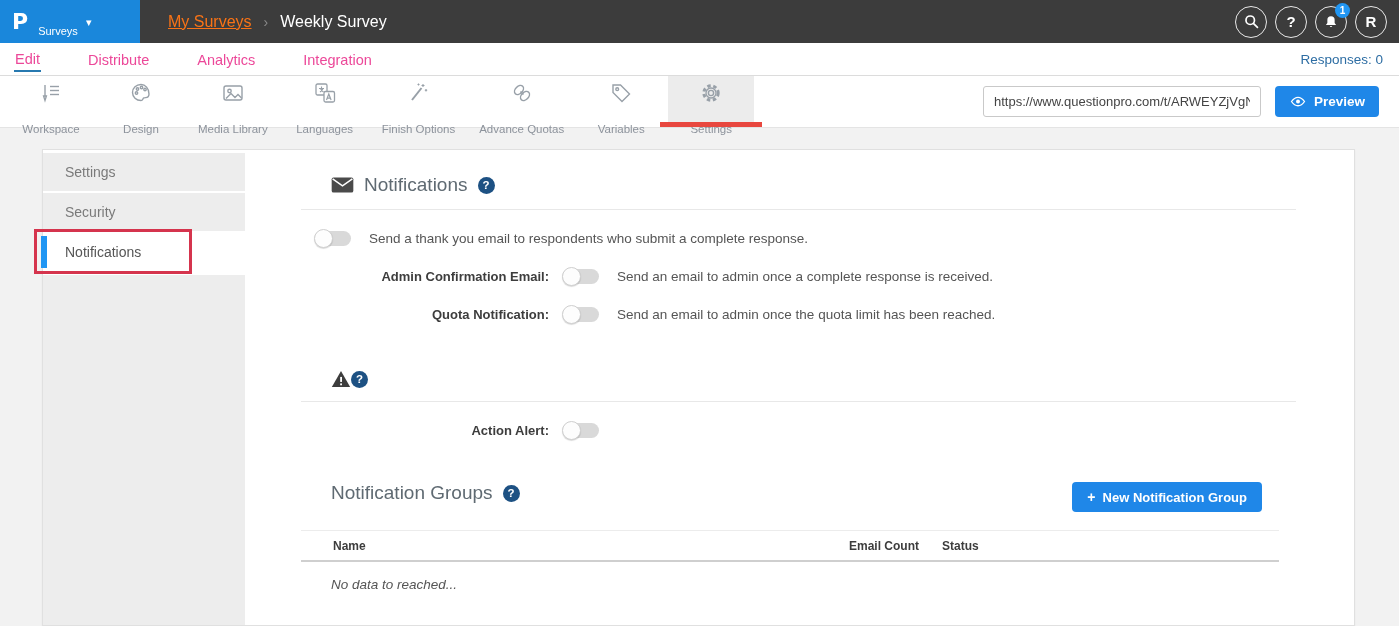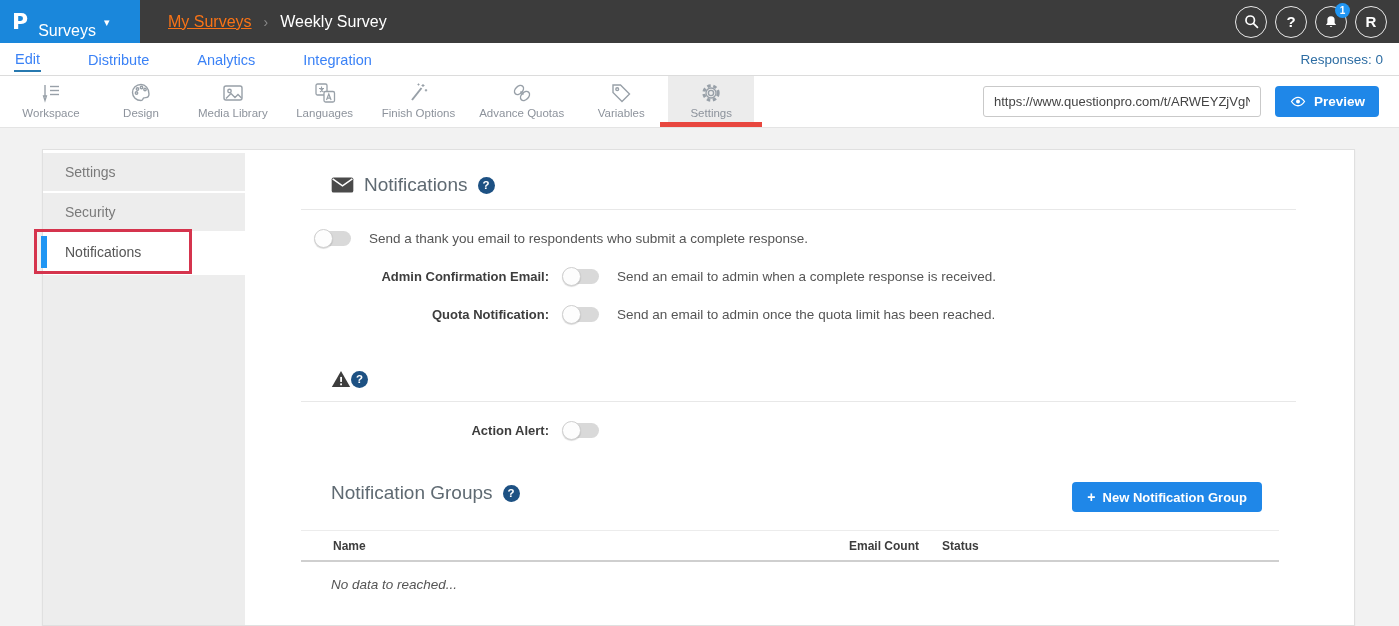--- a/index.html
+++ b/index.html
@@ -2,41 +2,41 @@
 <html><head>
 <meta charset="utf-8">
 <style>
   * { margin:0; padding:0; box-sizing:border-box; }
   html,body { width:1399px; height:626px; font-family:"Liberation Sans", sans-serif; background:#f2f2f2; overflow:hidden; }
 
   
   .topbar { height:43px; background:#3c3c3c; display:flex; align-items:stretch; position:relative; }
   .logo-box { width:140px; background:#1a87db; color:#fff; display:flex; align-items:center; padding:0 12px; cursor:pointer; }
   .logo-p { font-size:22px; font-weight:bold; margin-right:10px; font-family:"DejaVu Sans", sans-serif; }
-  .product { font-size:16px;margin-top:19px; }
+  .product { font-size:11px;margin-top:19px; }
   .caret { font-size:11px; margin-left:8px; margin-top:2px; }
   .crumbs { display:flex; align-items:center; margin-left:28px; font-size:16px; }
   .crumb-parent { color:#f97316; cursor:pointer;text-decoration:underline; }
   .crumb-sep { color:#8a8a8a; margin:0 12px; font-size:14px; }
   .crumb-current { color:#fff; }
   .top-icons { position:absolute; right:12px; top:0; height:43px; display:flex; align-items:center; gap:8px; }
   .circ { width:32px; height:32px; border:1.6px solid #e8e8e8; border-radius:50%; display:flex; align-items:center; justify-content:center; color:#fff; font-weight:bold; font-size:15px; cursor:pointer; position:relative; }
   .badge { position:absolute; top:-4px; right:-4px; background:#2196f3; color:#fff; font-size:10px; font-weight:bold; width:15px; height:15px; border-radius:50%; display:flex; align-items:center; justify-content:center; }
 
   
   .navrow { height:33px; background:#fff; border-bottom:1px solid #dcdcdc; display:flex; align-items:center; padding:0 14px; position:relative; }
-  .nav-link { color:#3b82f6; font-size:14.5px; margin-right:46px; cursor:pointer; padding:5px 1px 3px; }
+  .nav-link { color:#ec4899; font-size:14.5px; margin-right:46px; cursor:pointer; padding:5px 1px 3px; }
   .nav-link.active { border-bottom:2px solid #2779b0; }
   .responses { position:absolute; right:16px; color:#2d6da3; font-size:13.5px; }
 
   
   .toolbar { height:52px; background:#fff; border-bottom:1px solid #e4e4e4; display:flex; align-items:flex-start; padding:0 8px; position:relative; }
   .tb-item { height:46px; min-width:86px; padding:4px 10px 0; display:flex; flex-direction:column; align-items:center; justify-content:flex-start; cursor:pointer; position:relative; margin-right:4px; }
   .tb-item .ticon { height:26px; display:flex; align-items:center; justify-content:center; }
-  .tb-label { font-size:11.5px; color:#8d939c; margin-top:1px; white-space:nowrap; }
+  .tb-label { font-size:11.5px; color:#8d939c; margin-top:17px; white-space:nowrap; }
   .tb-item.active { background:#ececec; }
   .red-bar { position:absolute; left:-8px; right:-8px; bottom:-5px; height:5px; background:#e8473f; }
   .tb-right { position:absolute; right:20px; top:10px; display:flex; align-items:center; gap:14px; }
   .url-input { width:278px; height:31px; border:1px solid #c9c9c9; border-radius:3px; padding:0 10px; font-size:13px; color:#444; font-family:"Liberation Sans", sans-serif; }
   .preview-btn { background:#1f87e8; color:#fff; border:none; border-radius:4px; height:31px; padding:0 14px; font-size:13.5px; font-weight:bold; display:flex; align-items:center; gap:7px; cursor:pointer; font-family:"Liberation Sans", sans-serif; }
 
   
   .page { height:498px; background:#f2f2f2; padding:21px 44px 0 42px; }
   .card { background:#fff; border:1px solid #e0e0e0; box-shadow:0 1px 2px rgba(0,0,0,0.04); height:100%; display:flex; }
 
@@ -262,21 +262,21 @@
           <span class="toggle">
               <span class="knob"></span>
             </span>
           <span class="t-desc">Send a thank you email to respondents who submit a complete response.</span>
         </div>
         <div class="t-row">
           <span class="t-label">Admin Confirmation Email:</span>
           <span class="toggle">
               <span class="knob"></span>
             </span>
-          <span class="t-desc">Send an email to admin when a complete response is received.</span>
+          <span class="t-desc">Send an email to admin once a complete response is received.</span>
         </div>
         <div class="t-row">
           <span class="t-label">Quota Notification:</span>
           <span class="toggle">
               <span class="knob"></span>
             </span>
           <span class="t-desc">Send an email to admin once the quota limit has been reached.</span>
         </div>
 
         <div class="section2">

